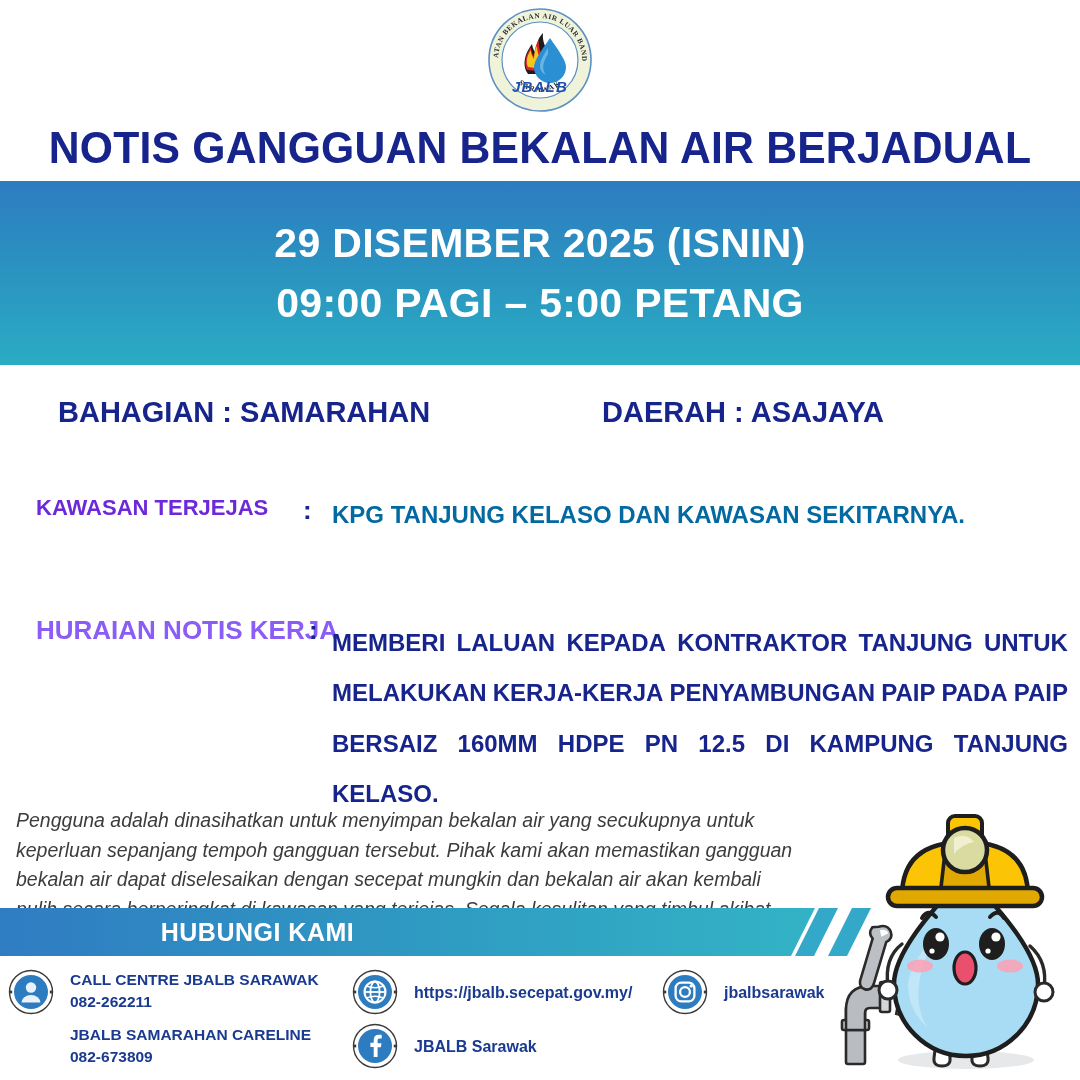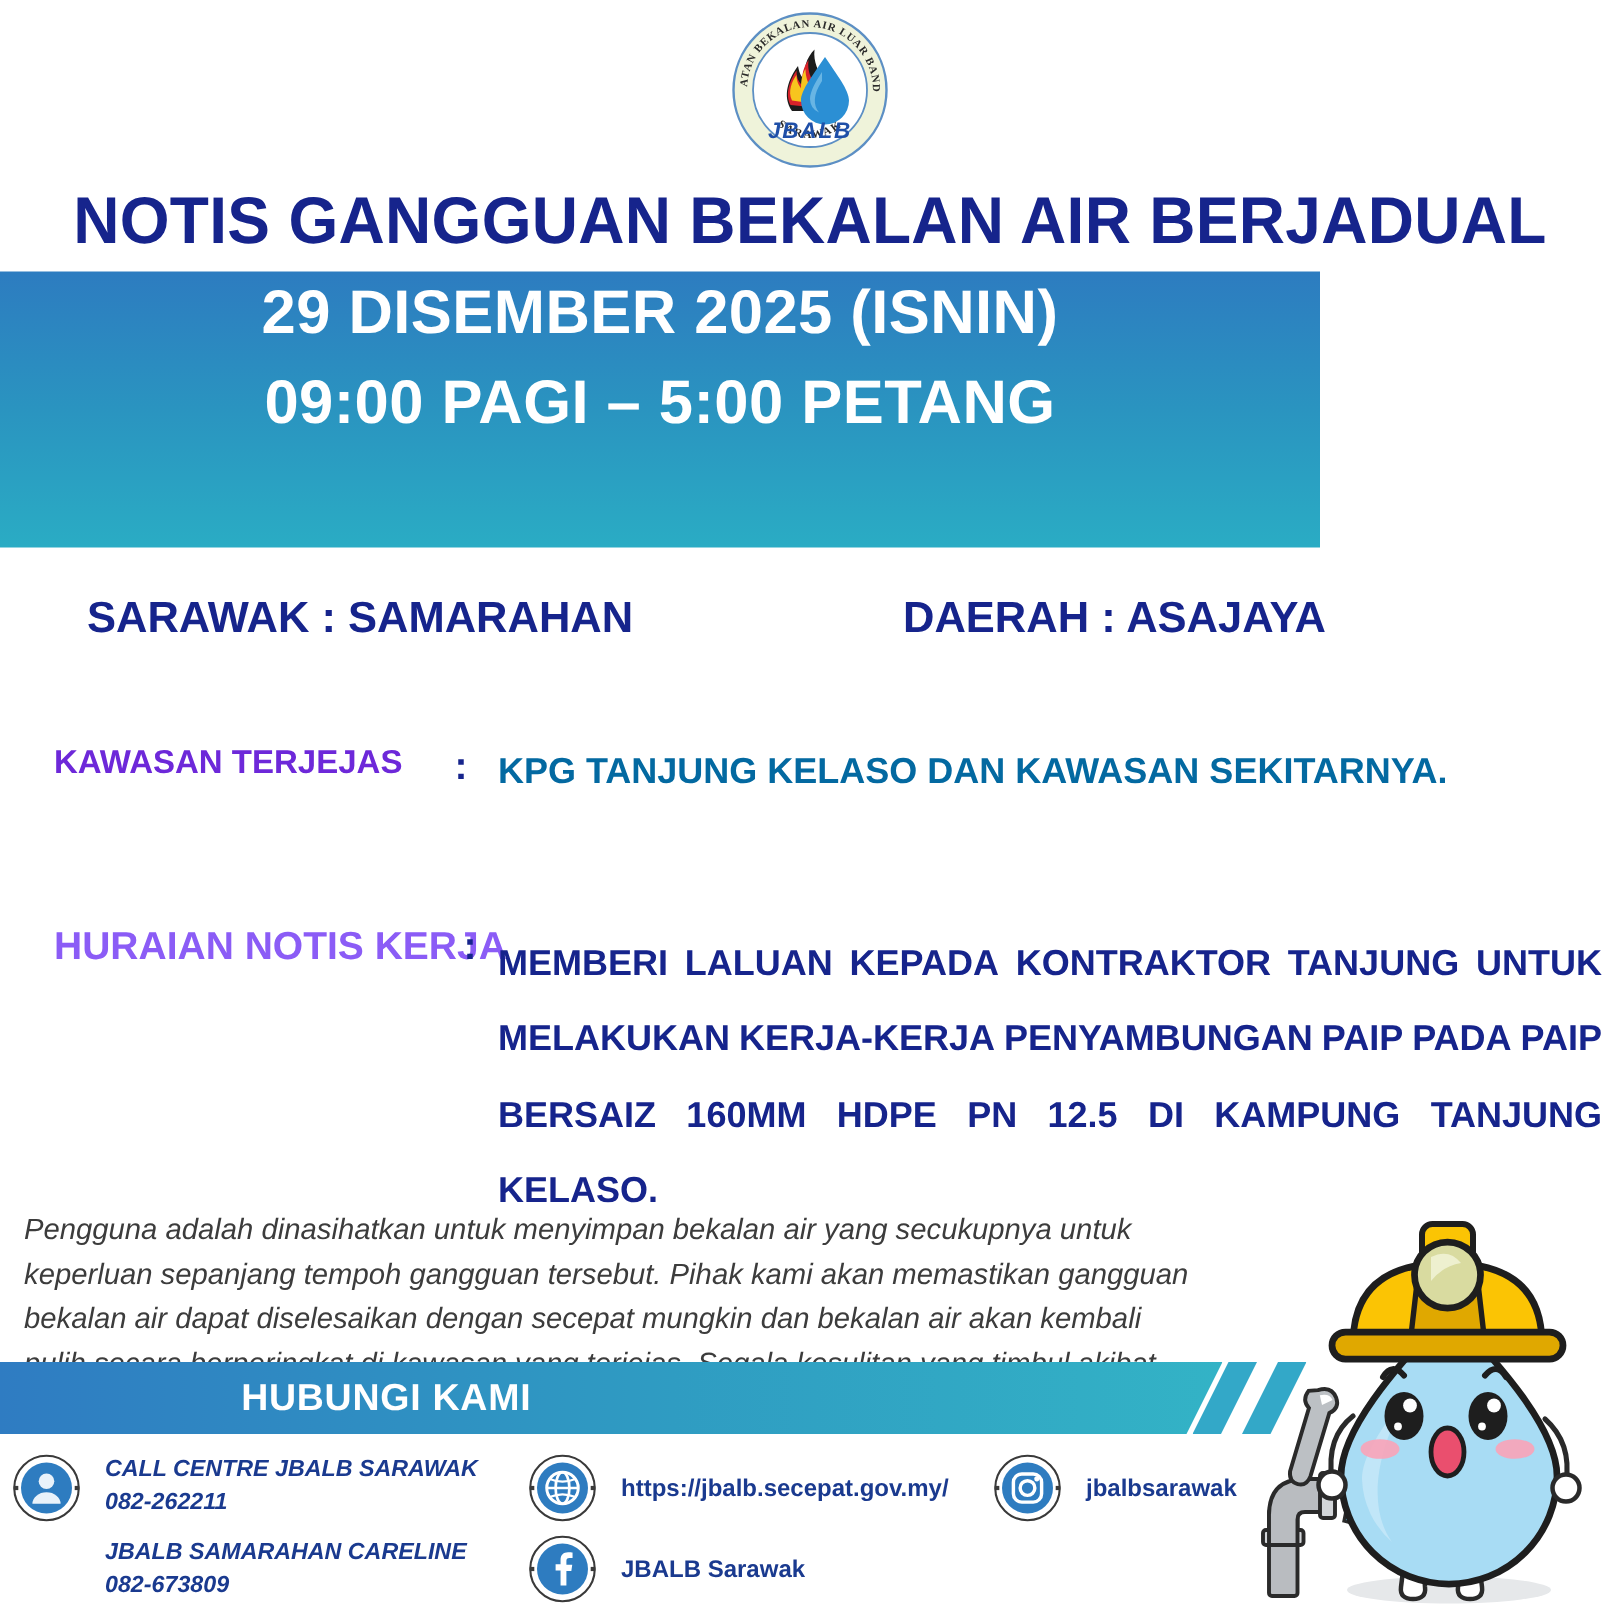--- a/index.html
+++ b/index.html
@@ -40,26 +40,27 @@
     letter-spacing: 0.2px;
     line-height: 1.1;
     transform: scaleX(0.97);
   }
 
   
   .date-banner {
     position: absolute;
     top: 181px;
     left: 0;
-    width: 880px;
+    width: 1080px;
     height: 184px;
     background: linear-gradient(to bottom, #2d7cc0 0%, #2a94c0 50%, #2aacc4 100%);
     display: flex;
     flex-direction: column;
     align-items: center;
+    justify-content: center;
     gap: 6px;
   }
   .date-line {
     color: #ffffff;
     font-size: 41px;
     font-weight: bold;
     letter-spacing: 0.3px;
     line-height: 1.32;
     text-align: center;
   }
@@ -226,21 +227,21 @@
   .c-icon { width: 46px; height: 46px; flex: 0 0 46px; }
   .c-text {
     margin-left: 16px;
     color: #1a3a8f;
     font-weight: bold;
     font-size: 15.5px;
     line-height: 1.42;
     white-space: nowrap;
     padding-top: 2px;
   }
-  .c-call   { left: 8px;   top: 6px; font-style: italic; }
+  .c-call   { left: 8px;   top: 6px; }
   .c-call .c-text { padding-top: 0px; }
   .c-web    { left: 352px; top: 6px; }
   .c-web .c-text { padding-top: 13px; font-size: 16px; }
   .c-ig     { left: 662px; top: 6px; }
   .c-ig .c-text { padding-top: 13px; font-size: 16px; }
   .c-fb     { left: 352px; top: 60px; }
   .c-fb .c-text { padding-top: 13px; font-size: 16px; }
   .c-careline { margin-top: 11px; }
 
   
@@ -279,21 +280,21 @@
 </div>
 
 <div class="title">NOTIS GANGGUAN BEKALAN AIR BERJADUAL</div>
 
 <div class="date-banner">
   <div class="date-line">29 DISEMBER 2025 (ISNIN)</div>
   <div class="date-line">09:00 PAGI – 5:00 PETANG</div>
 </div>
 
 <div class="row-region">
-  <div class="region-bahagian">SARAWAK : SAMARAHAN</div>
+  <div class="region-bahagian">BAHAGIAN : SAMARAHAN</div>
   <div class="region-daerah">DAERAH : ASAJAYA</div>
 </div>
 
 <div class="row-area">
   <div class="area-label">KAWASAN TERJEJAS</div>
   <div class="area-colon">:</div>
   <div class="area-value">KPG TANJUNG KELASO DAN KAWASAN SEKITARNYA.</div>
 </div>
 
 <div class="row-works">

